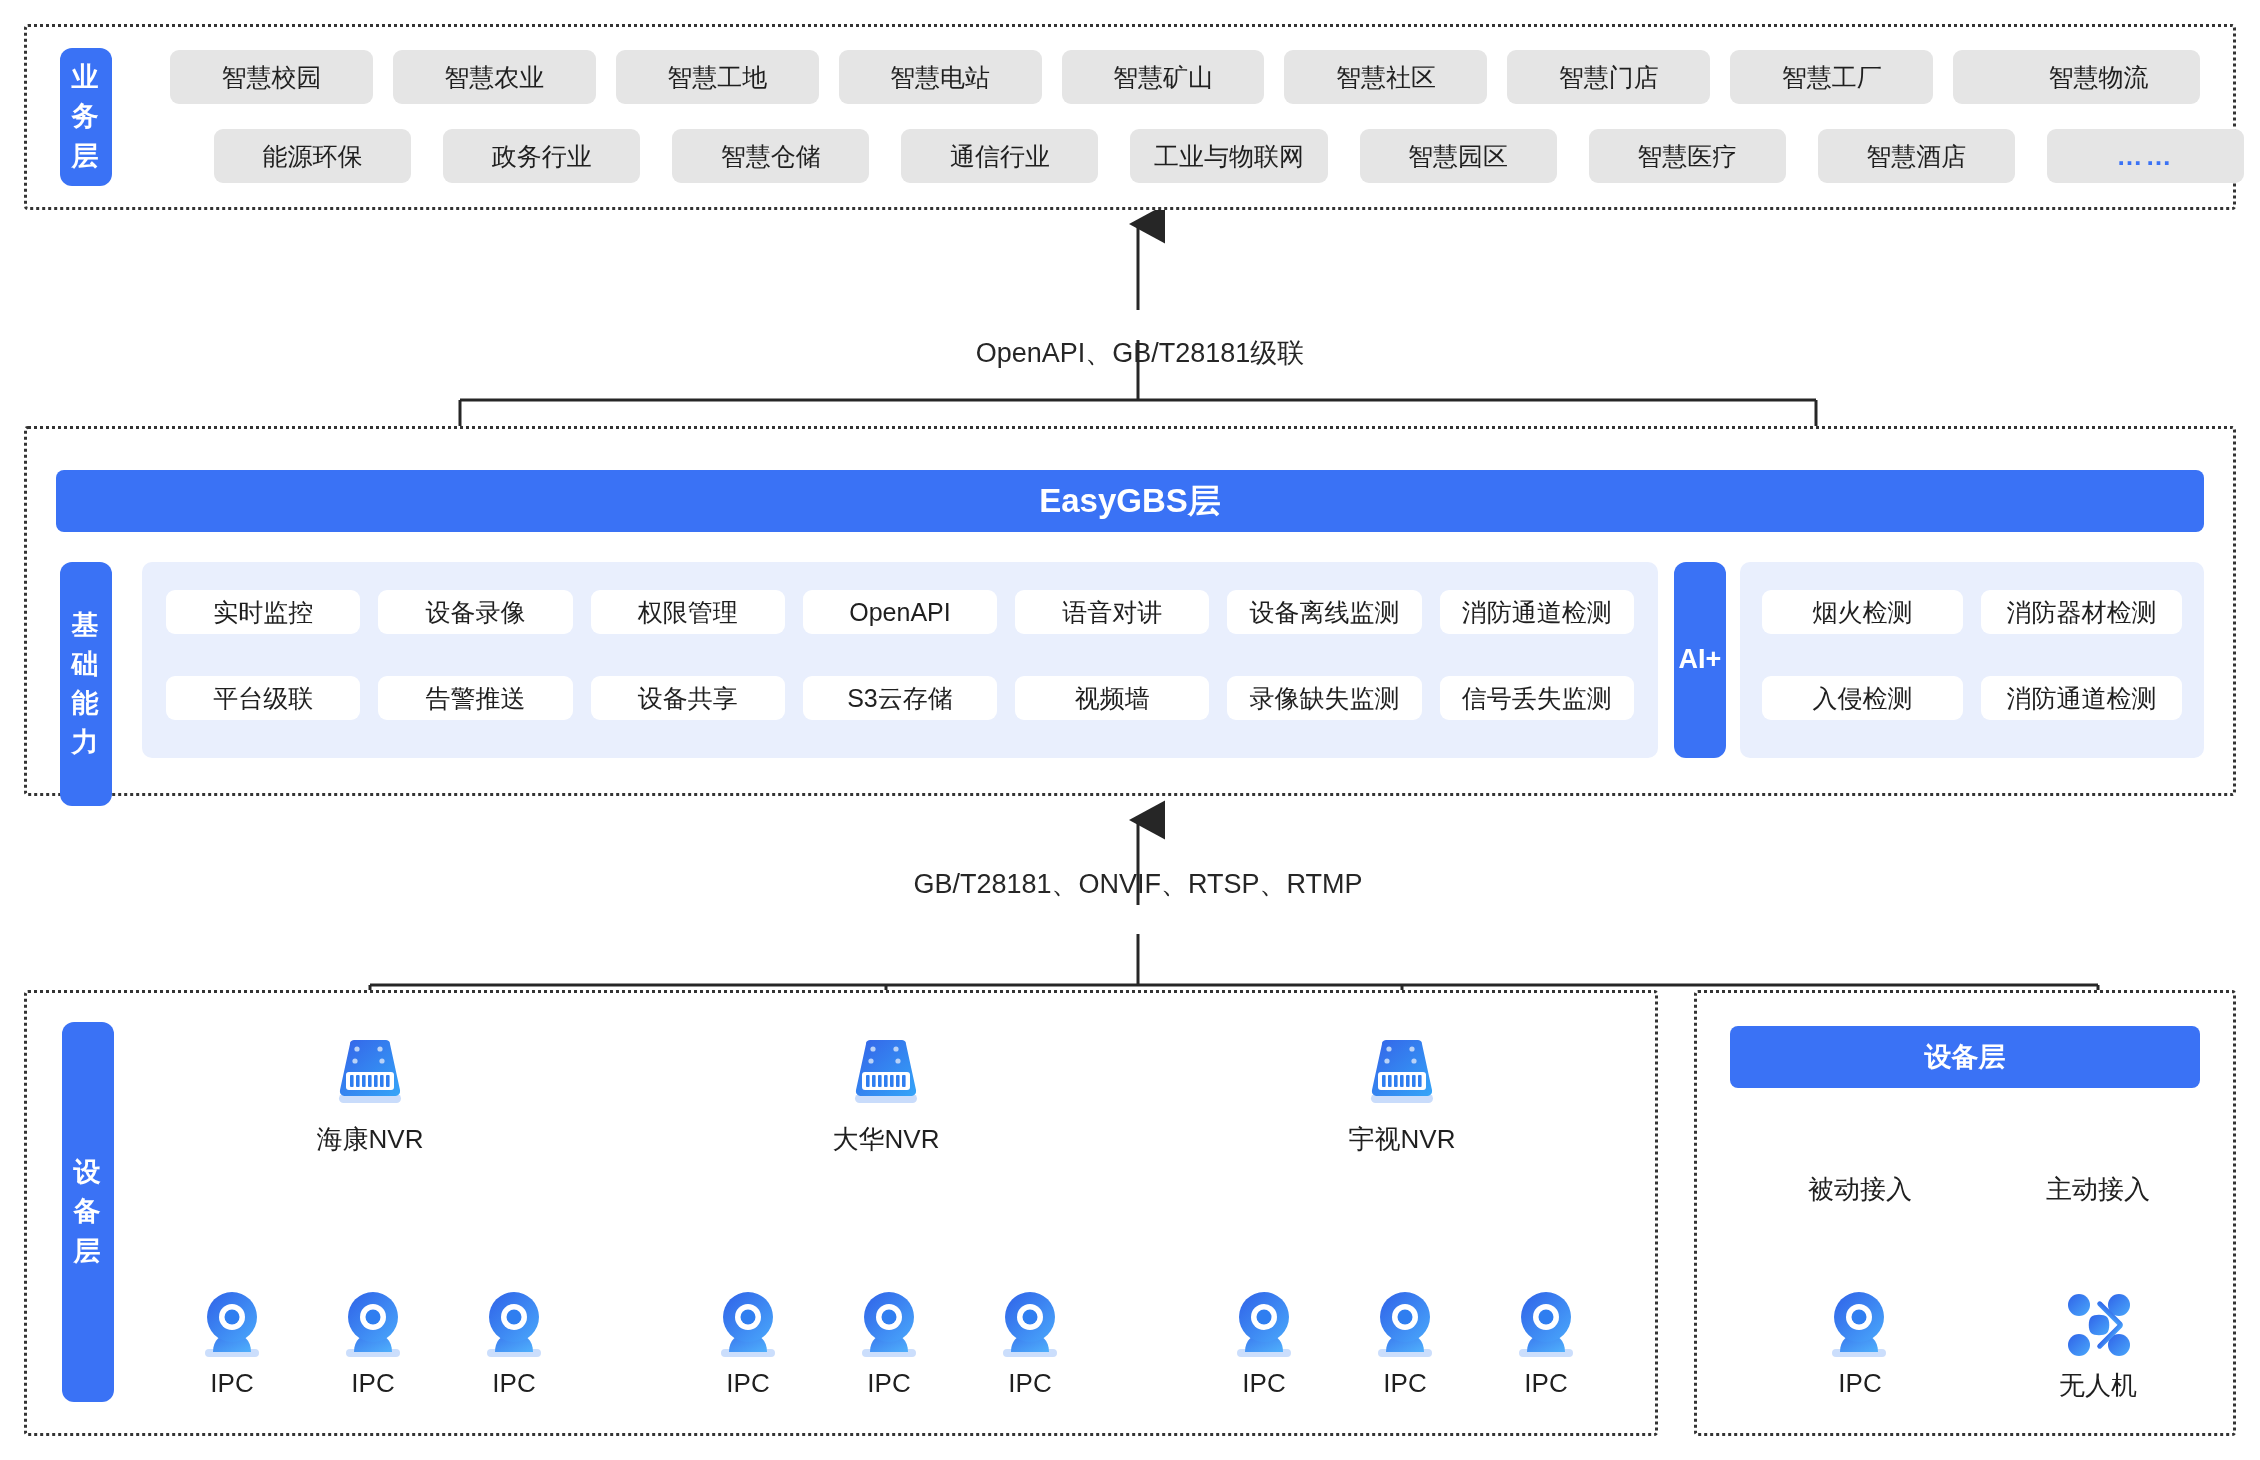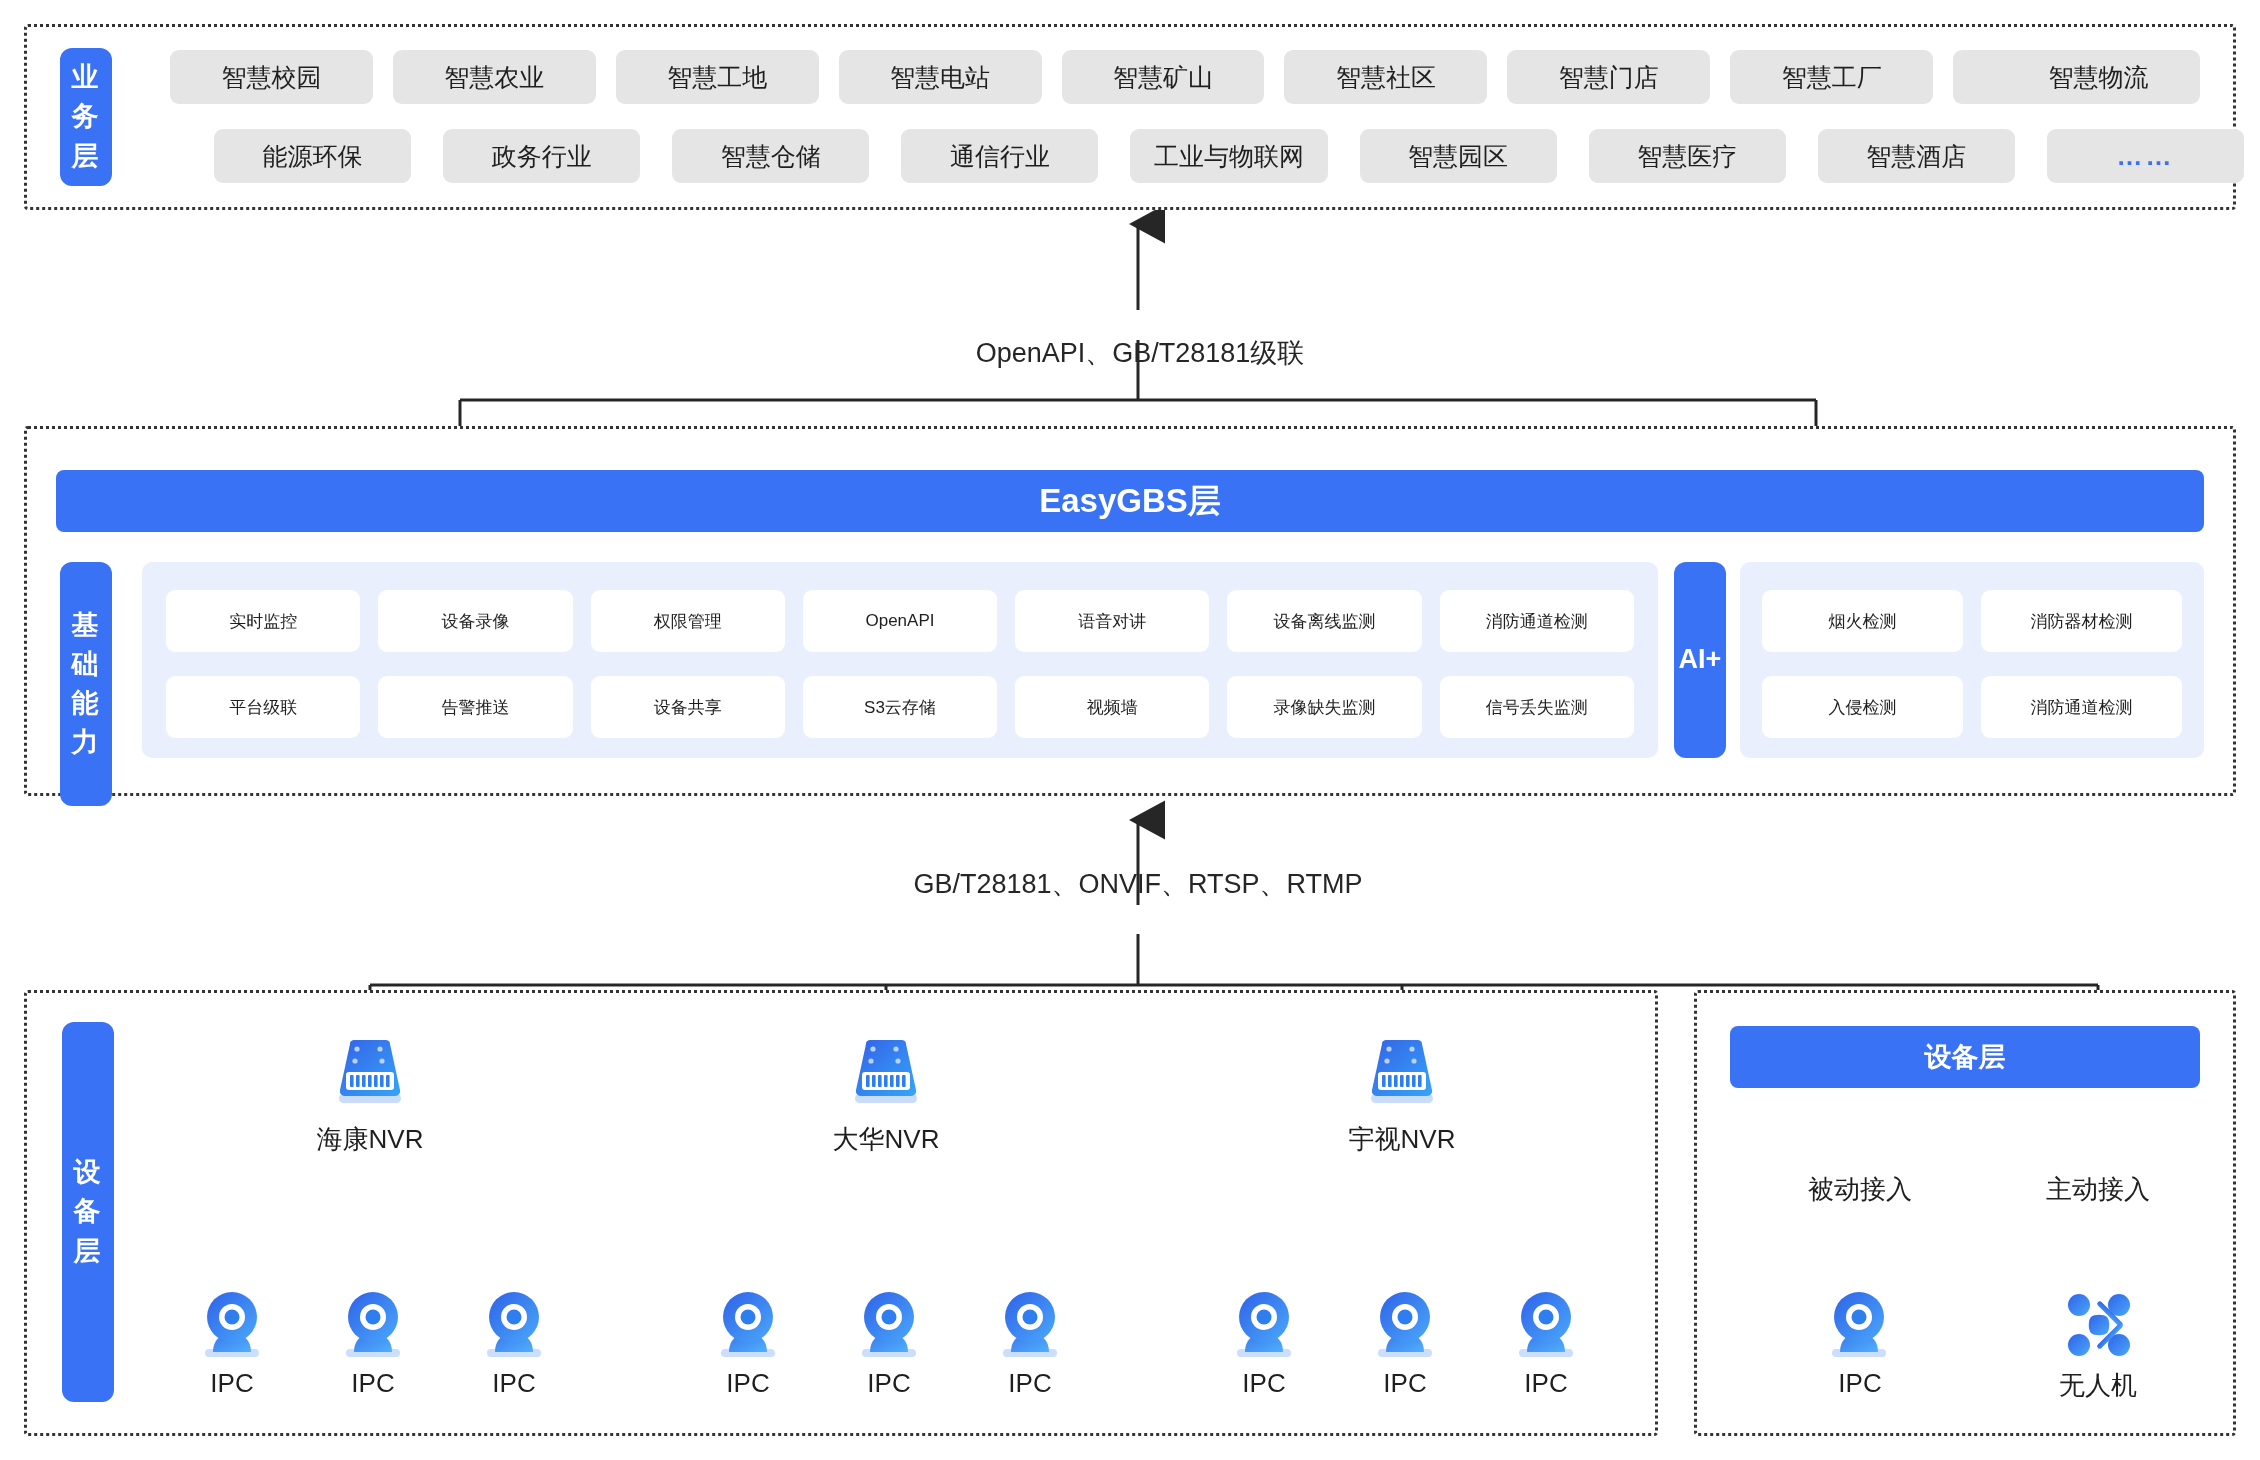--- a/index.html
+++ b/index.html
@@ -41,22 +41,22 @@
     height:54px;
     white-space:nowrap;
   }
   .chip.dots{ color:#3a72f5; font-size:26px; letter-spacing:3px; font-weight:700;}
 
   
   .wchip{
     background:#ffffff;
     border-radius:9px;
     display:flex; align-items:center; justify-content:center;
-    font-size:17px; color:#1f1f1f;
-    height:62px;
+    font-size:25px; color:#1f1f1f;
+    height:44px;
     white-space:nowrap;
   }
 
   .blue-bar{
     position:absolute;
     background:#3a72f5;
     border-radius:8px;
     color:#fff;
     display:flex; align-items:center; justify-content:center;
     font-weight:700;

